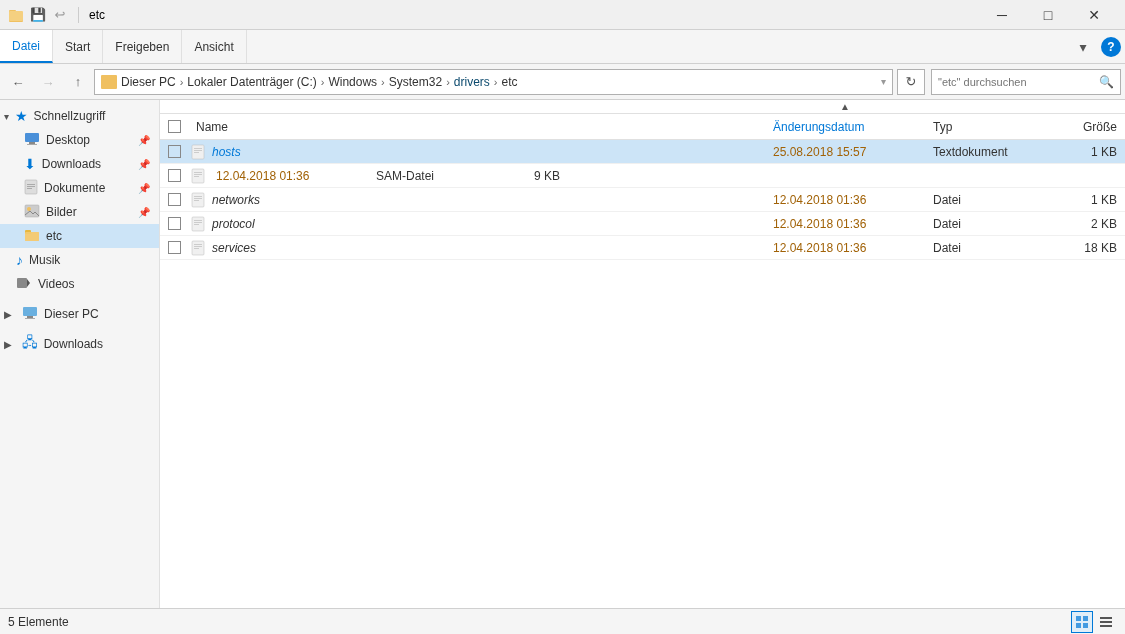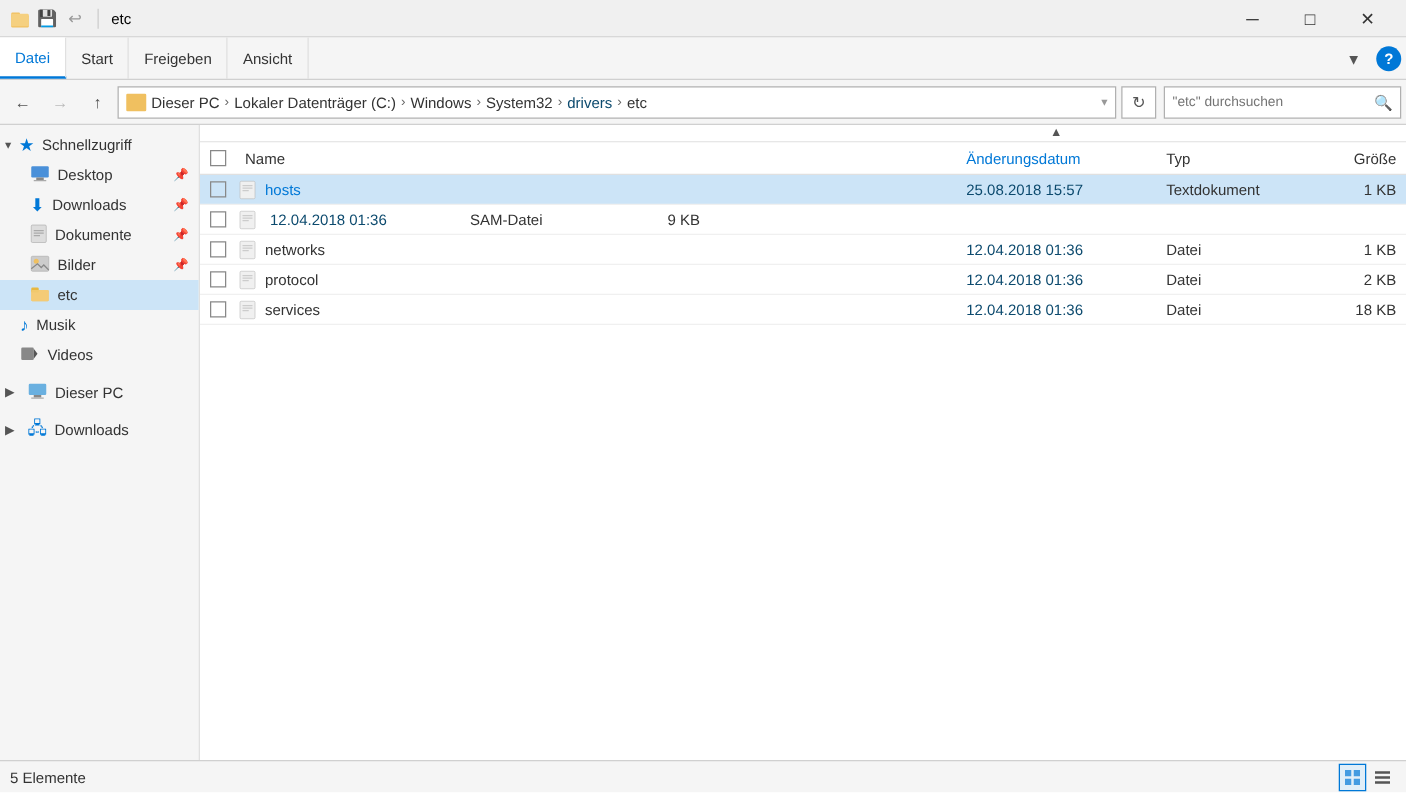--- a/index.html
+++ b/index.html
@@ -186,23 +186,23 @@
     }
     .file-row.selected { background: #cce4f7; }
     .file-row-checkbox {
       width: 28px;
       display: flex;
       align-items: center;
       justify-content: center;
       flex-shrink: 0;
     }
     .file-row-icon { width: 20px; display: flex; align-items: center; justify-content: center; flex-shrink: 0; }
-    .file-row-name { flex: 1; padding: 0 4px; color: #0078d7; white-space: nowrap; overflow: hidden; text-overflow: ellipsis; }
+    .file-row-name { flex: 1; padding: 0 4px; color: #0078d7; white-space: nowrap; overflow: hidden; text-overflow: ellipsis; font-style: italic; }
     .file-row-name.black { color: #333; }
-    .file-row-date { width: 160px; padding: 0 8px; color: #0c4a6e; }
+    .file-row-date { width: 160px; padding: 0 8px; color: #a16207; }
     .file-row-type { width: 120px; padding: 0 8px; color: #333; }
     .file-row-size { width: 80px; padding: 0 8px; text-align: right; color: #333; }
 
     
     .status-bar {
       height: 26px;
       border-top: 1px solid #d0d0d0;
       background: #f5f5f5;
       display: flex;
       align-items: center;

